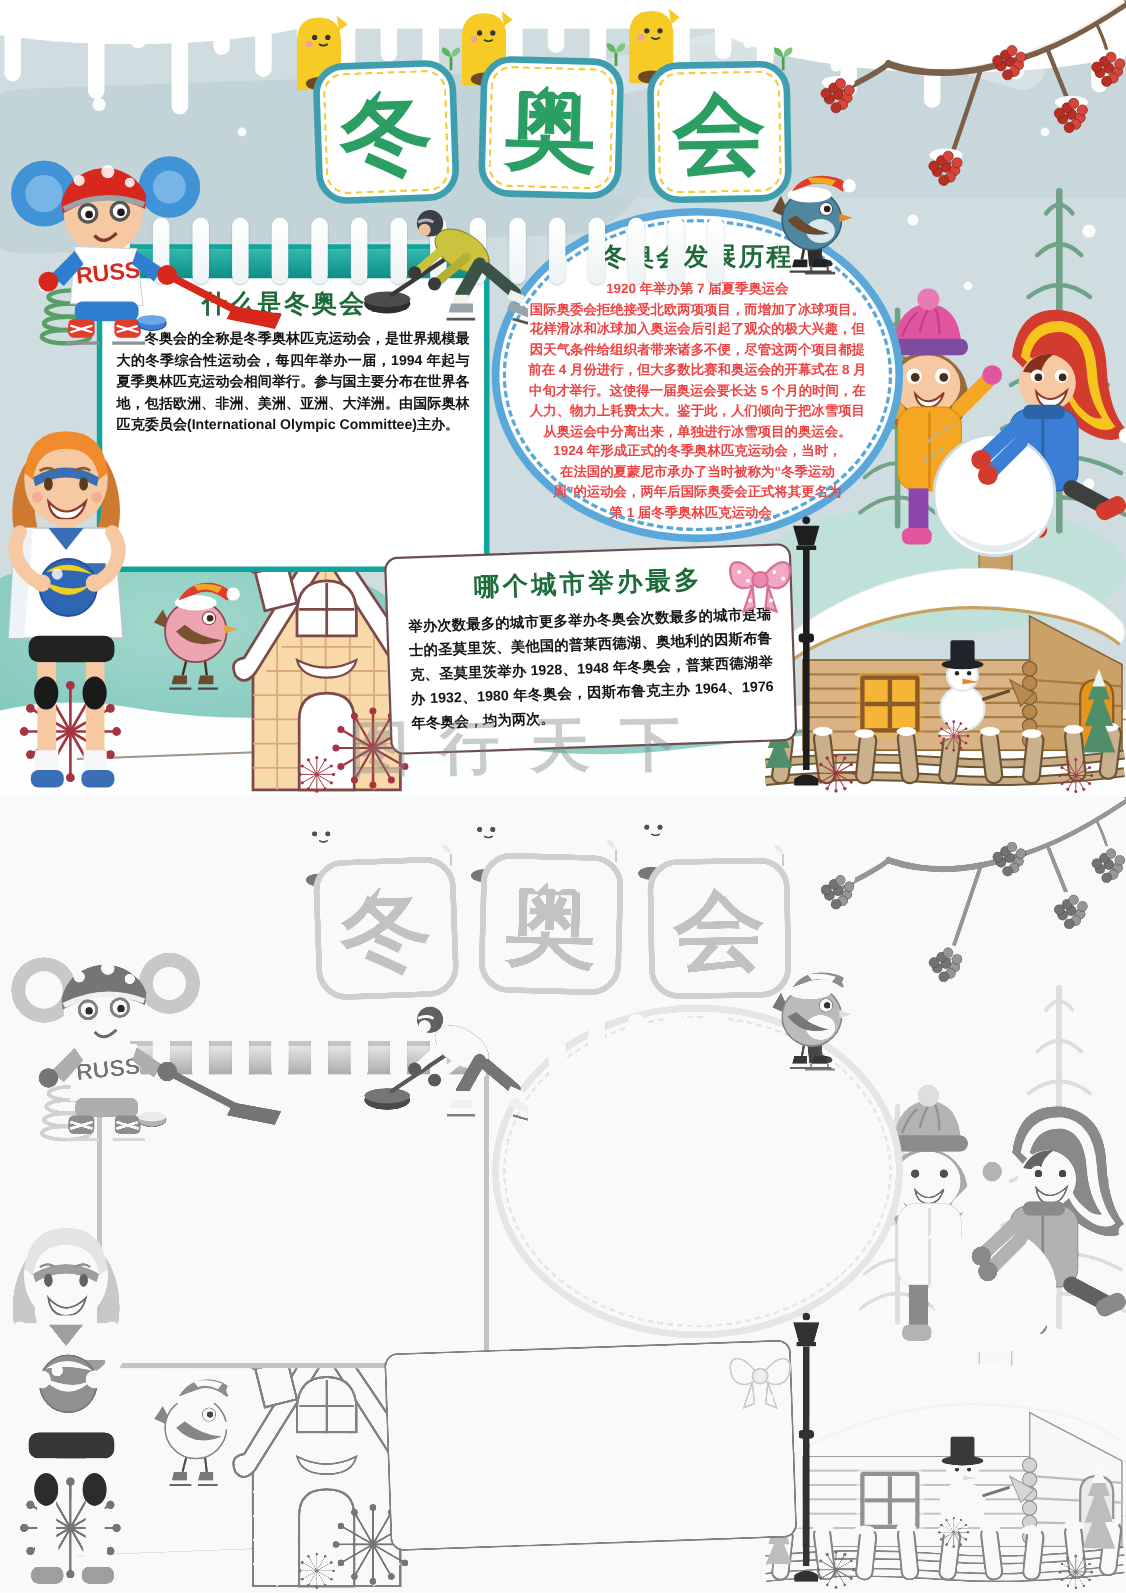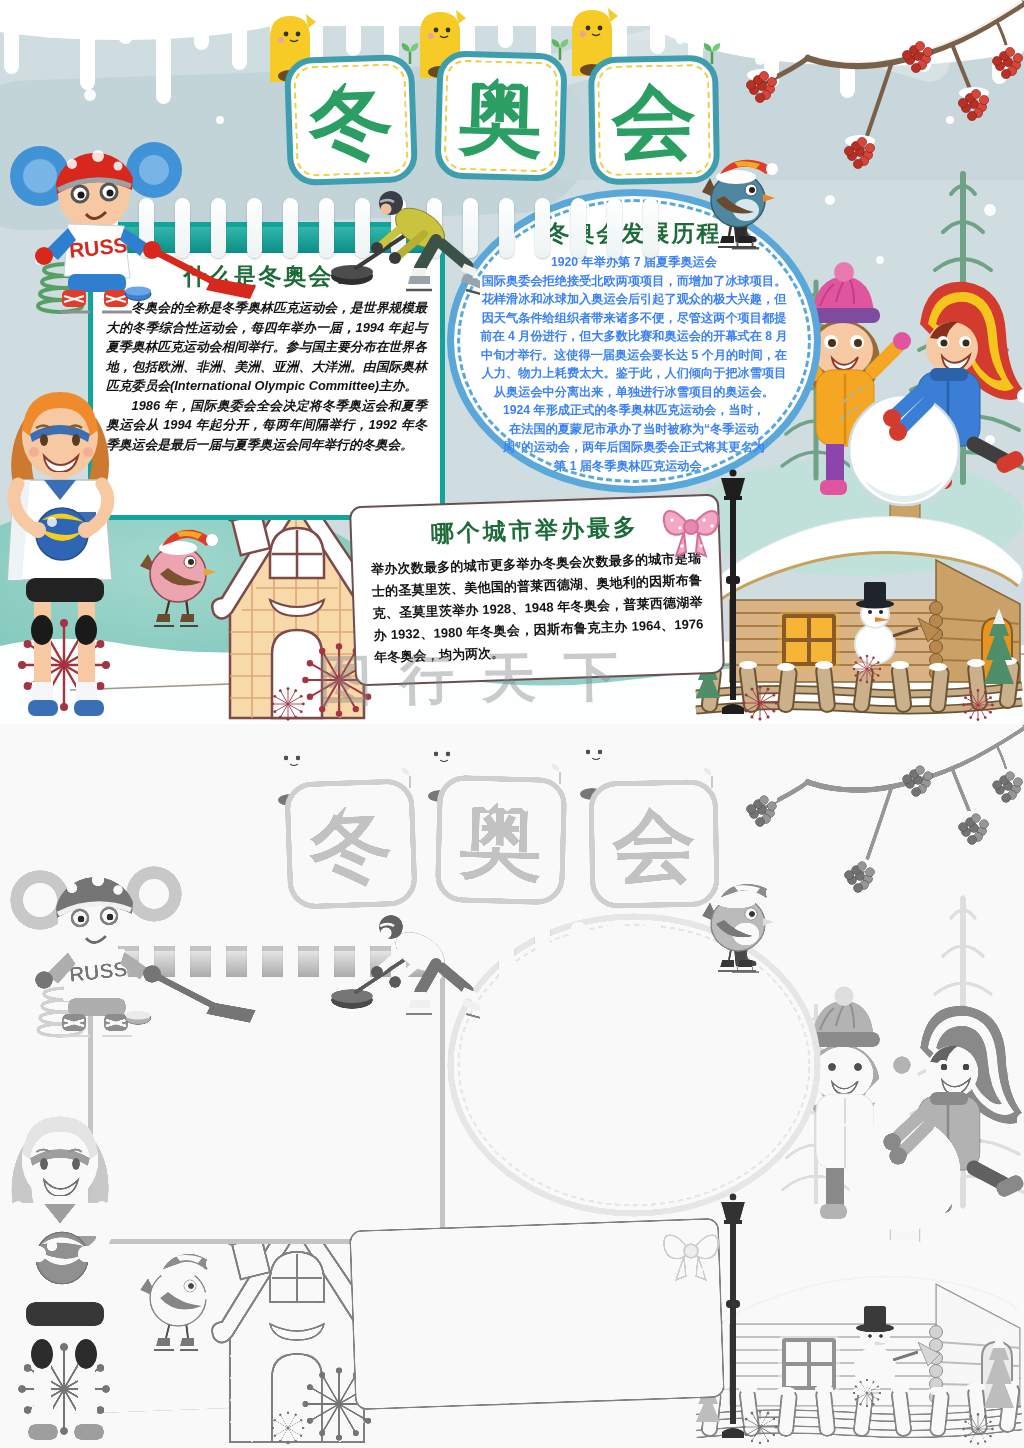--- a/index.html
+++ b/index.html
@@ -29,30 +29,30 @@
   .badge3{left:589px;top:56px;transform:rotate(-1deg);}
   .buddy{width:56px;height:70px;z-index:17;}
   .sprout{width:24px;height:22px;z-index:19;}
   
   .panel-what{left:88px;top:222px;width:357px;height:298px;background:#fff;border:5px solid #12a39a;
               border-radius:16px;box-sizing:border-box;z-index:30;}
   .panel-what .band{position:absolute;left:0;top:0;right:0;height:26px;background:linear-gradient(#33b7ab,#0c8e86);
               border-radius:9px 9px 0 0;}
   .panel-what h2{margin:34px 0 6px;text-align:center;font-size:23px;color:#1e6b3a;font-weight:900;letter-spacing:2px;}
   .panel-what p{margin:0;padding:0 13px;font-size:12.8px;line-height:19.5px;font-weight:700;color:#141414;
-              text-align:justify;text-indent:2em;font-style:italic;}
+              text-align:justify;text-indent:2em;}
   .rings{left:103px;top:198px;width:580px;height:60px;z-index:35;display:flex;gap:21px;}
   .ring{display:block;width:15px;height:60px;background:linear-gradient(#ffffff,#edf3f4);border-radius:8px;
         box-shadow:0 1px 2px rgba(80,105,110,.4);}
   
   .panel-history{left:447px;top:189px;width:374px;height:304px;background:#fff;border:7px solid #5aa8da;
                  border-radius:50%;box-sizing:border-box;z-index:28;}
   .panel-history:before{content:"";position:absolute;inset:3px;border:3px dashed #5aa8da;border-radius:50%;}
   .panel-history h2{margin:22px 0 4px;text-align:center;font-size:23px;color:#1e6b3a;font-weight:900;letter-spacing:2px;}
-  .panel-history p{margin:0;font-size:12.2px;line-height:18.5px;font-weight:700;color:#3b82f6;text-align:center;}
+  .panel-history p{margin:0;font-size:12.2px;line-height:18.5px;font-weight:700;color:#ef4444;text-align:center;}
   .panel-history p.p1{padding:0 60px;}
   .panel-history p.p2{padding:0 26px;text-align:center;}
   .panel-history p.p3{padding:0 46px;}
   .skate-inline{position:absolute;right:52px;top:24px;}
   
   .panel-city{left:352px;top:500px;width:370px;height:180px;background:#fff;border:2.5px solid #6b4f4f;
               border-radius:12px;transform:rotate(-2deg);z-index:40;box-sizing:border-box;}
   .panel-city h2{margin:13px 0 7px;text-align:center;font-size:23px;color:#1e6b3a;font-weight:900;letter-spacing:3px;}
   .panel-city p{margin:0;padding:0 18px;font-size:13px;line-height:22px;font-weight:700;color:#141414;text-align:justify;}
   
@@ -307,21 +307,20 @@
   </svg>
   <svg class="abs iceline" viewBox="0 0 1024 70">
     <path d="M430,36 Q520,54 610,44 Q690,35 745,29 L745,24 Q640,29 540,32 Q470,34 430,31 Z" fill="#7ec7bd" opacity=".85"></path>
     <path d="M70,52 L1024,16" stroke="#8a7a6a" stroke-width="1.6" opacity=".8" fill="none"></path>
   </svg>
 
   <div class="abs panel-what">
     <div class="band"></div>
     <h2 class="txt">什么是冬奥会?</h2>
     <p class="txt">冬奥会的全称是冬季奥林匹克运动会，是世界规模最大的冬季综合性运动会，每四年举办一届，1994 年起与夏季奥林匹克运动会相间举行。参与国主要分布在世界各地，包括欧洲、非洲、美洲、亚洲、大洋洲。由国际奥林匹克委员会(International Olympic Committee)主办。</p>
-    <p class="txt">1986 年，国际奥委会全会决定将冬季奥运会和夏季奥运会从 1994 年起分开，每两年间隔举行，1992 年冬季奥运会是最后一届与夏季奥运会同年举行的冬奥会。</p>
   </div>
   <div class="abs rings" id="ring-row">
         <i class="ring"></i>
         <i class="ring"></i>
         <i class="ring"></i>
         <i class="ring"></i>
         <i class="ring"></i>
         <i class="ring"></i>
         <i class="ring"></i>
         <i class="ring"></i>

